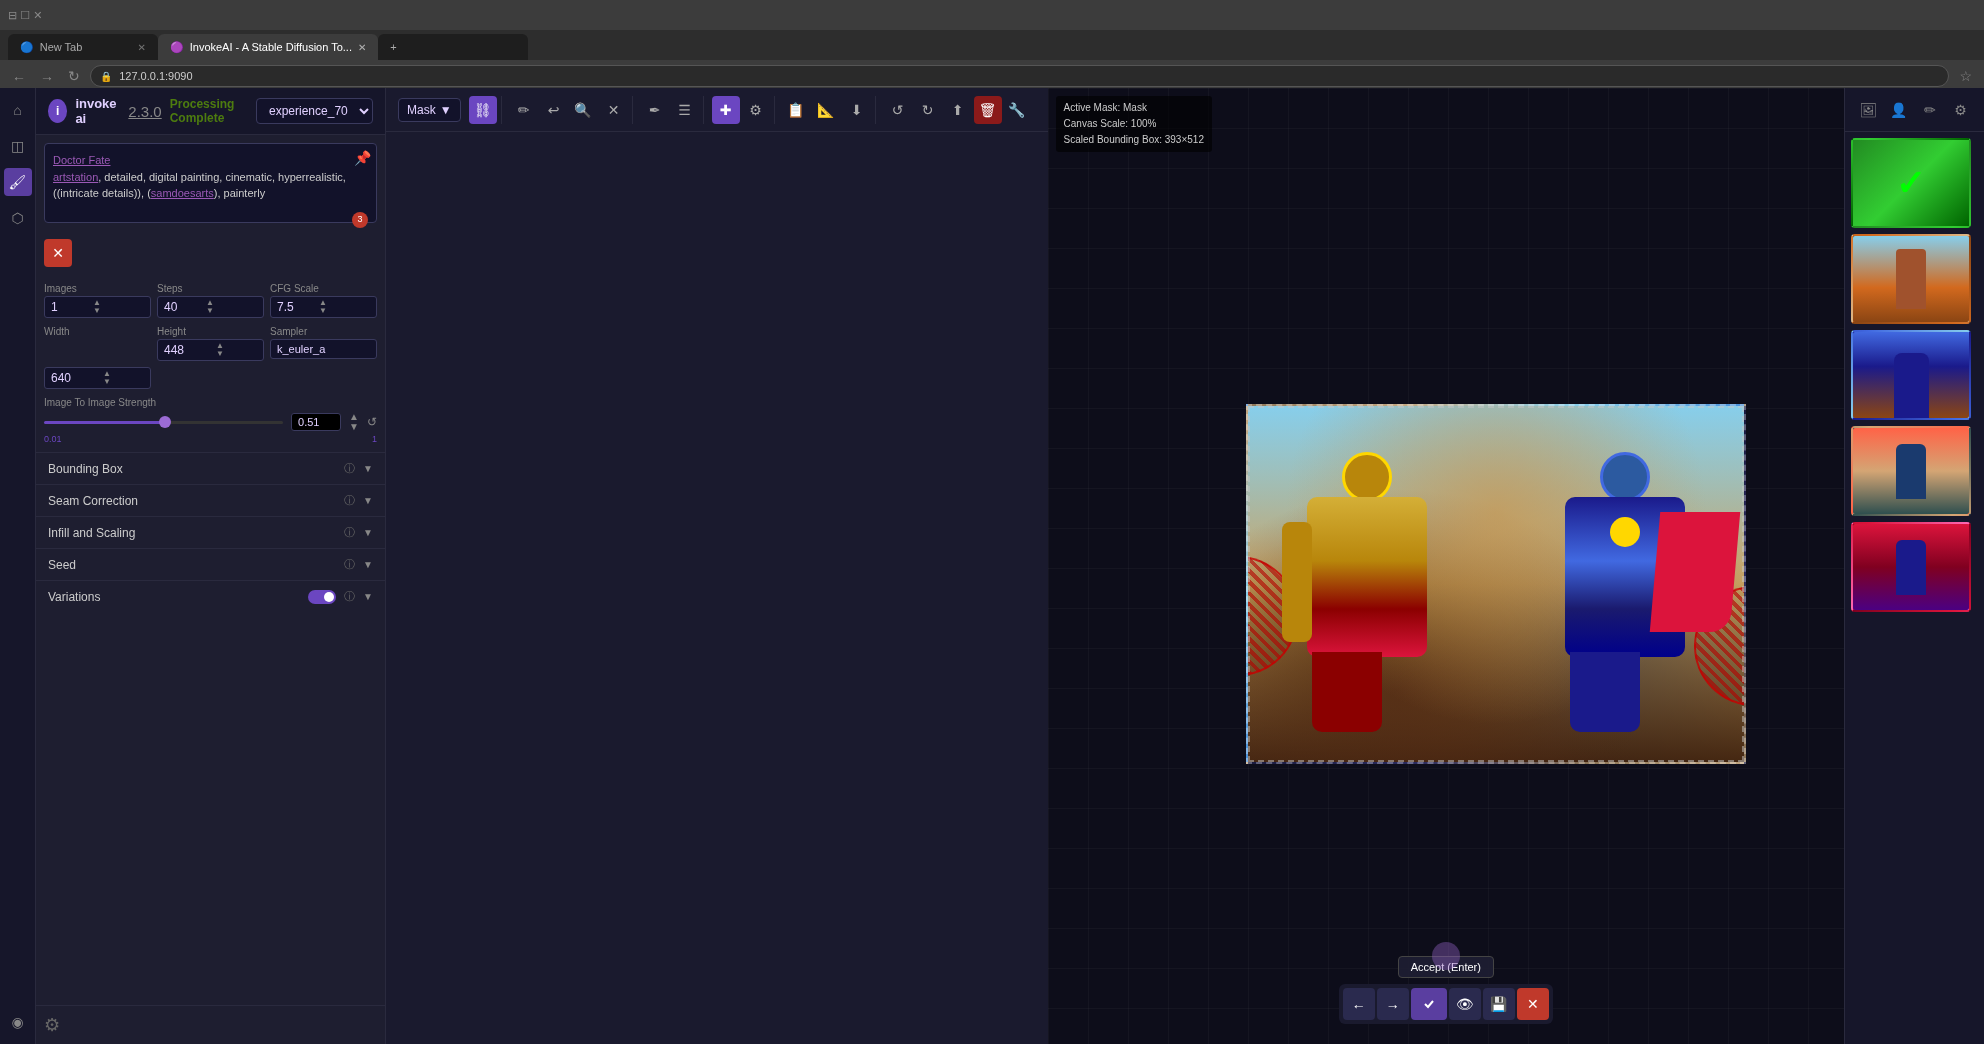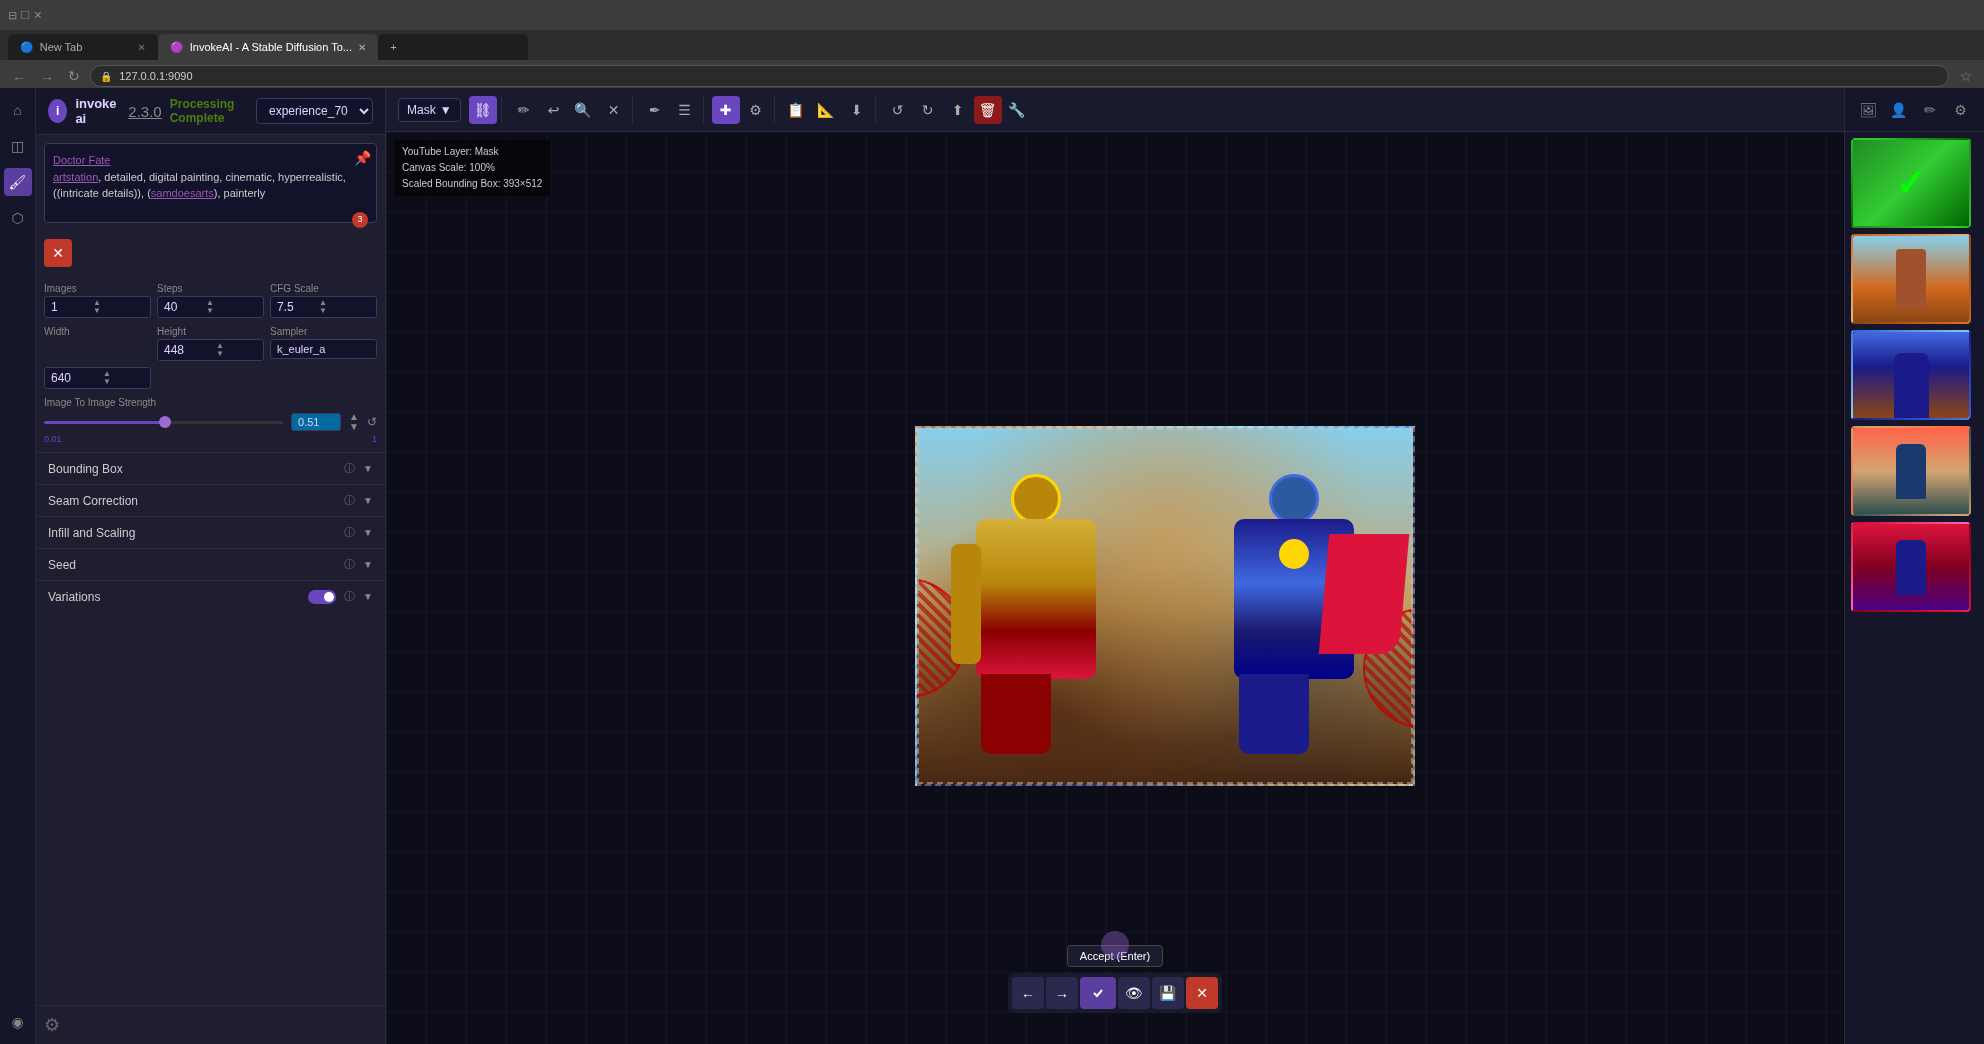--- a/index.html
+++ b/index.html
@@ -357,21 +357,21 @@
       cursor: pointer;
     }
     .strength-range-labels {
       display: flex;
       justify-content: space-between;
       color: #6b46c1;
       font-size: 9px;
       margin-top: 2px;
     }
     .strength-value-input {
-      background: #0369a1;
+      background: #000000;
       border: 1px solid #3a3a5e;
       border-radius: 3px;
       color: #e0d0ff;
       font-size: 11px;
       padding: 2px 6px;
       width: 50px;
       outline: none;
     }
     .strength-reset {
       color: #888;
@@ -557,21 +557,21 @@
     .selection-border {
       position: absolute;
       top: 0; left: 0; right: 0; bottom: 0;
       border: 2px dashed rgba(200, 200, 200, 0.5);
       pointer-events: none;
     }
 
     
     .canvas-bottom-bar {
       position: absolute;
-      bottom: 31px;
+      bottom: 20px;
       left: 50%;
       transform: translateX(-50%);
       display: flex;
       flex-direction: column;
       align-items: center;
       gap: 6px;
     }
     .accept-tooltip {
       background: rgba(30,30,50,0.95);
       color: #fff;
@@ -705,21 +705,21 @@
       color: #e0d0ff;
       padding: 4px 8px;
       font-size: 12px;
       cursor: pointer;
     }
 
     
     .main-column {
       flex: 1;
       display: flex;
-      flex-direction: column;
+      flex-direction: row;
     }
 
     .highlighted-text {
       color: #9b59b6;
       text-decoration: underline;
       cursor: pointer;
     }
   </style>
 </head>
 <body>
@@ -969,21 +969,21 @@
         <button class="toolbar-btn red-bg">🗑</button>
         <button class="toolbar-btn">🔧</button>
       </div>
     </div>
 
     <div class="main-canvas-area">
 
       <div class="canvas-grid"></div>
 
       <div class="canvas-status">
-        <div>YouTube Layer: Mask</div>
+        <div>Active Mask: Mask</div>
         <div>Canvas Scale: 100%</div>
         <div>Scaled Bounding Box: 393×512</div>
       </div>
 
       <div class="canvas-image-container">
         <div class="canvas-main-image">
           <div class="hero-scene">
 
             <div style="position:absolute;top:0;left:0;right:0;bottom:0;background:radial-gradient(ellipse at 50% 30%, rgba(200,150,80,0.7) 0%, transparent 60%), radial-gradient(ellipse at 30% 80%, rgba(80,40,20,0.8) 0%, transparent 50%), linear-gradient(180deg, rgba(135,206,235,0.8) 0%, rgba(200,160,80,0.6) 50%, rgba(60,30,10,0.9) 100%);"></div>
 

